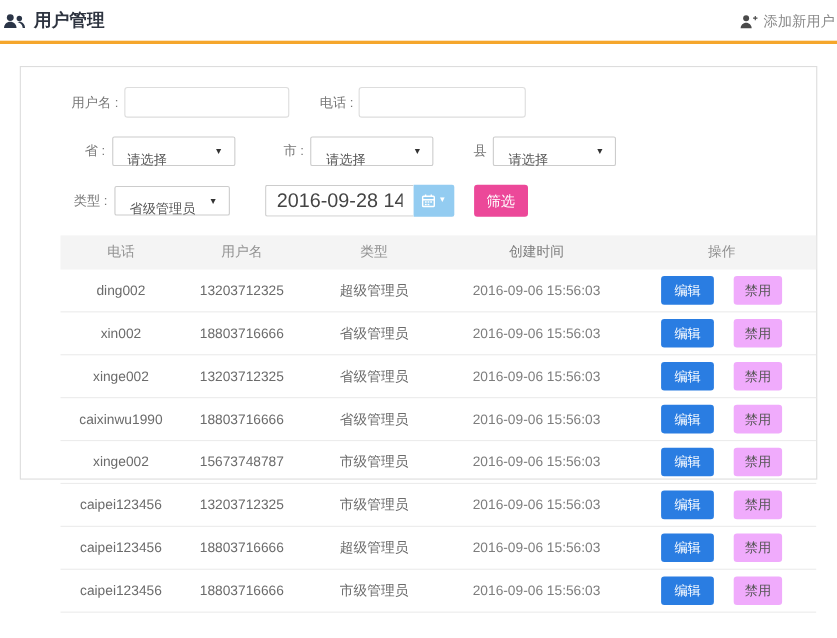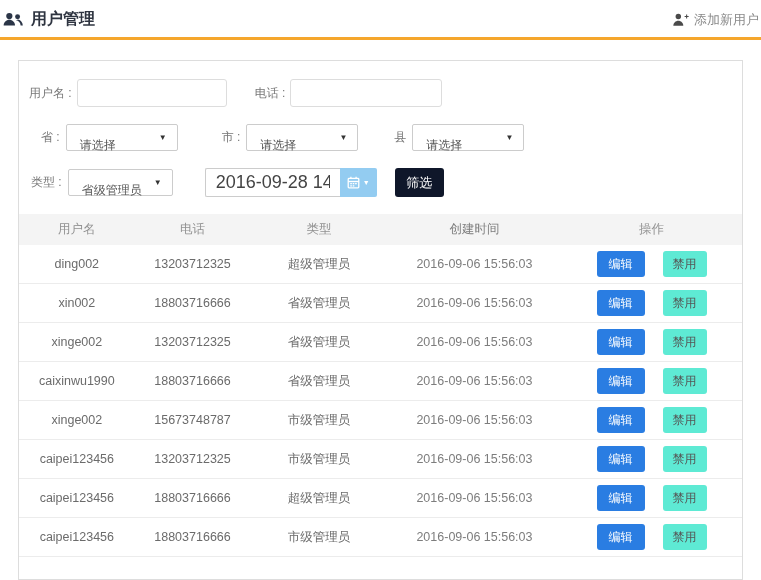--- a/index.html
+++ b/index.html
@@ -9,21 +9,21 @@
   
   .page-header { display:flex; justify-content:space-between; align-items:center;
                  margin:0 0; padding:9px 2px 7px; border-bottom:3px solid #f5a62c; }
   .ph-left { display:flex; align-items:center; gap:7px; }
   .ph-title { font-size:16px; font-weight:bold; color:#2e3440; }
   .add-user { display:flex; align-items:center; gap:5px; color:#8a8a8a;
               font-size:13px; cursor:pointer;justify-content:space-between; }
 
   
   .panel { margin:20px 18px 0; border:1px solid #ddd; background:#fff;
-           height:520px; }
+           height:376px;padding-left:36px; }
 
   
   .filters { padding:18px 10px 0; font-size:12px; color:#666; }
   .frow { display:flex; align-items:center; margin-bottom:17px; }
   .flabel { color:#777; font-size:12px; white-space:nowrap; }
   .txt-input { width:150px; height:28px; border:1px solid #ddd; border-radius:3px;
                margin-left:5px; padding:0 8px; font-size:12px; color:#444; outline:none; }
   .sel { display:flex; align-items:center; justify-content:space-between;
          width:112px; height:27px; border:1px solid #ccc; border-radius:2px;
          background:#fff; margin-left:6px; padding:0 10px 0 13px; cursor:pointer; }
@@ -34,38 +34,38 @@
   .r2-gap1 { width:44px; } .r2-gap2 { width:36px; }
   .r3 { margin-left:2px; }
   .date-wrap { display:flex; margin-left:32px; }
   .date-input { width:135px; height:29px; border:1px solid #ccc;
                 border-right:none; border-radius:2px 0 0 2px; padding:0 10px;
                 font-size:18px; color:#444; outline:none; }
   .cal-btn { width:37px; height:29px; background:#93ccf1; border:none;
              border-radius:0 2px 2px 0; display:flex; align-items:center;
              justify-content:center; gap:3px; cursor:pointer; }
   .cal-btn .caret { color:#fff; font-size:7px; }
-  .filter-btn { margin-left:18px; width:49px; height:29px; background:#0f172a;
+  .filter-btn { margin-left:18px; width:49px; height:29px; background:#ec4899;
                 color:#fff; border:none; border-radius:3px; font-size:13px;
                 cursor:pointer; }
 
   
   .table { margin-top:12px; width:100%; font-size:12.5px; }
   .thead { display:flex; background:#f4f4f4; height:31px; align-items:center;
            color:#919191; font-size:12.5px; }
   .trow { display:flex; height:39px; align-items:center;
           border-bottom:1px solid #ececec; color:#6b6b6b; }
   .td,.th { text-align:center; }
   .c1 { width:16%; } .c2 { width:16%; } .c3 { width:19%; }
   .c4 { width:24%; } .c5 { width:25%; }
   .c4 { color:#7d7d7d; }
   .actions { display:flex; justify-content:center; gap:18px; }
   .btn-edit { width:48px; height:26px; background:#2a7de2; color:#fff;
               border:none; border-radius:3px; font-size:12px; cursor:pointer; }
-  .btn-disable { width:44px; height:26px; background:#5eead4; color:#555;
+  .btn-disable { width:44px; height:26px; background:#f0abfc; color:#555;
                  border:none; border-radius:3px; font-size:12px; cursor:pointer; }
 </style>
 </head>
 <body>
 
 <div class="page-header">
   <div class="ph-left">
     <span style="display:flex;">
       <svg viewBox="0 0 24 16" width="22" height="15">
           <g fill="#2b3547">
@@ -149,22 +149,22 @@
           <span class="caret">▼</span>
         </button>
       </div>
       <button class="filter-btn">筛选</button>
     </div>
 
   </div>
 
   <div class="table">
     <div class="thead">
+      <div class="th c2">电话</div>
       <div class="th c1">用户名</div>
-      <div class="th c2">电话</div>
       <div class="th c3">类型</div>
       <div class="th c4">创建时间</div>
       <div class="th c5">操作</div>
     </div>
     <div id="tbody">
   <div class="trow">
     <div class="td c1">ding002</div>
     <div class="td c2">13203712325</div>
     <div class="td c3">超级管理员</div>
     <div class="td c4">2016-09-06 15:56:03</div>

